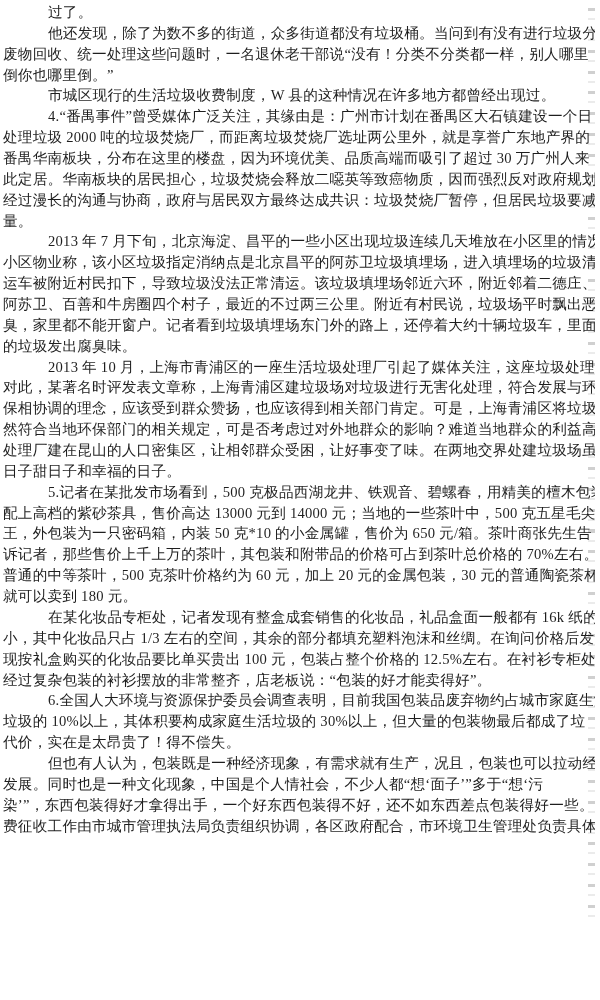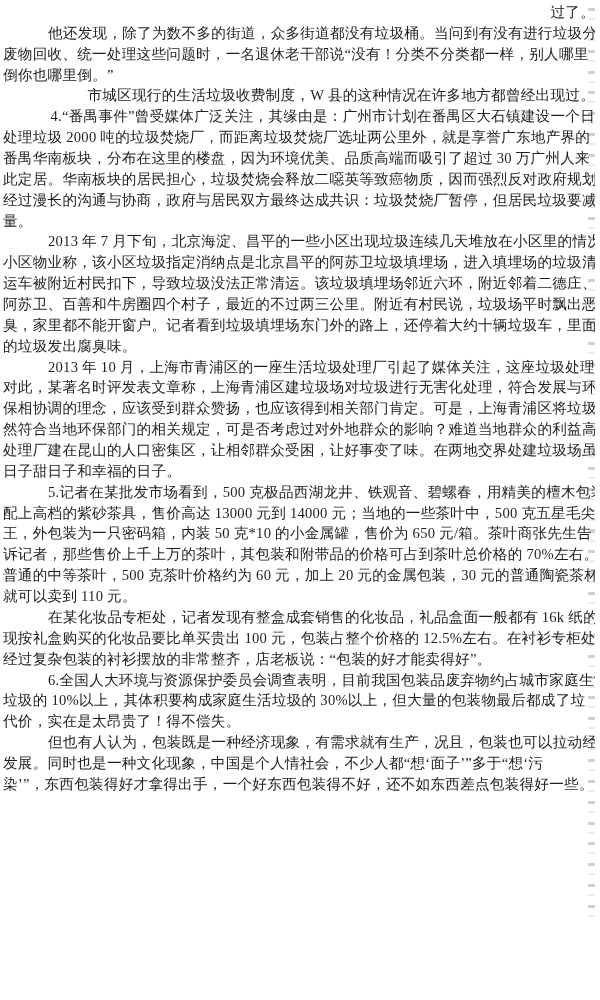--- a/index.html
+++ b/index.html
@@ -25,21 +25,20 @@
   .line {
     height: 20.86px;
     line-height: 20.86px;
     font-size: 14.6px;
     letter-spacing: 0.25px;
     white-space: nowrap;
     overflow: hidden;
   }
   .line.indent {
     padding-left: 45px;
-    text-align: right;
   }
   
   .edge-artifacts {
     position: absolute;
     left: 588px;
     top: 8px;
     width: 7px;
     height: 912px;
     background: repeating-linear-gradient(
       to bottom,
@@ -82,25 +81,27 @@
       <div class="line">对此，某著名时评发表文章称，上海青浦区建垃圾场对垃圾进行无害化处理，符合发展与环</div>
       <div class="line">保相协调的理念，应该受到群众赞扬，也应该得到相关部门肯定。可是，上海青浦区将垃圾</div>
       <div class="line">然符合当地环保部门的相关规定，可是否考虑过对外地群众的影响？难道当地群众的利益高</div>
       <div class="line">处理厂建在昆山的人口密集区，让相邻群众受困，让好事变了味。在两地交界处建垃圾场虽</div>
       <div class="line">日子甜日子和幸福的日子。</div>
       <div class="line indent">5.记者在某批发市场看到，500 克极品西湖龙井、铁观音、碧螺春，用精美的檀木包装，</div>
       <div class="line">配上高档的紫砂茶具，售价高达 13000 元到 14000 元；当地的一些茶叶中，500 克五星毛尖</div>
       <div class="line">王，外包装为一只密码箱，内装 50 克*10 的小金属罐，售价为 650 元/箱。茶叶商张先生告</div>
       <div class="line">诉记者，那些售价上千上万的茶叶，其包装和附带品的价格可占到茶叶总价格的 70%左右。</div>
       <div class="line">普通的中等茶叶，500 克茶叶价格约为 60 元，加上 20 元的金属包装，30 元的普通陶瓷茶杯，</div>
-      <div class="line">就可以卖到 110 元。</div>
+      <div class="line">就可以卖到 180 元。</div>
       <div class="line indent">在某化妆品专柜处，记者发现有整盒成套销售的化妆品，礼品盒面一般都有 16k 纸的大</div>
+      <div class="line">小，其中化妆品只占 1/3 左右的空间，其余的部分都填充塑料泡沫和丝绸。在询问价格后发</div>
       <div class="line">现按礼盒购买的化妆品要比单买贵出 100 元，包装占整个价格的 12.5%左右。在衬衫专柜处，</div>
       <div class="line">经过复杂包装的衬衫摆放的非常整齐，店老板说：“包装的好才能卖得好”。</div>
       <div class="line indent">6.全国人大环境与资源保护委员会调查表明，目前我国包装品废弃物约占城市家庭生活</div>
       <div class="line">垃圾的 10%以上，其体积要构成家庭生活垃圾的 30%以上，但大量的包装物最后都成了垃</div>
       <div class="line">代价，实在是太昂贵了！得不偿失。</div>
       <div class="line indent">但也有人认为，包装既是一种经济现象，有需求就有生产，况且，包装也可以拉动经济</div>
       <div class="line">发展。同时也是一种文化现象，中国是个人情社会，不少人都“想‘面子’”多于“想‘污</div>
       <div class="line">染’”，东西包装得好才拿得出手，一个好东西包装得不好，还不如东西差点包装得好一些。</div>
+      <div class="line">费征收工作由市城市管理执法局负责组织协调，各区政府配合，市环境卫生管理处负责具体</div>
     </div>
   <div class="edge-artifacts"></div>
 </div>
 
 </body></html>

